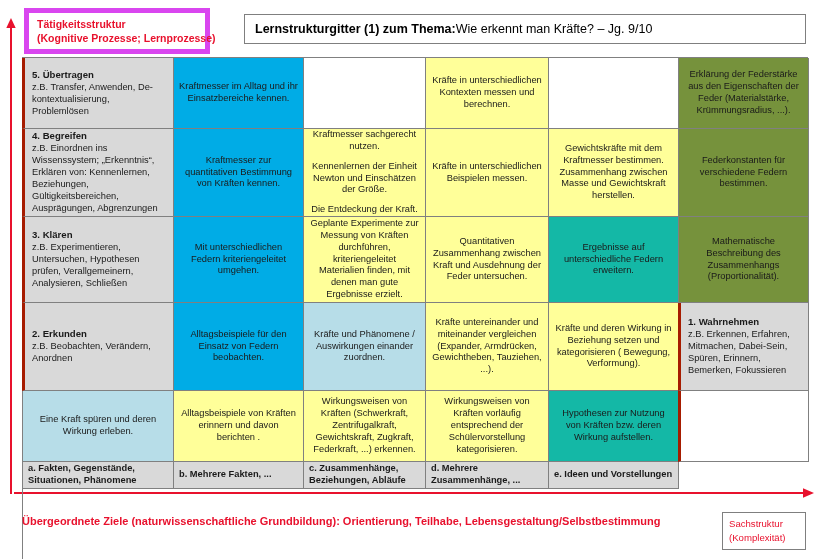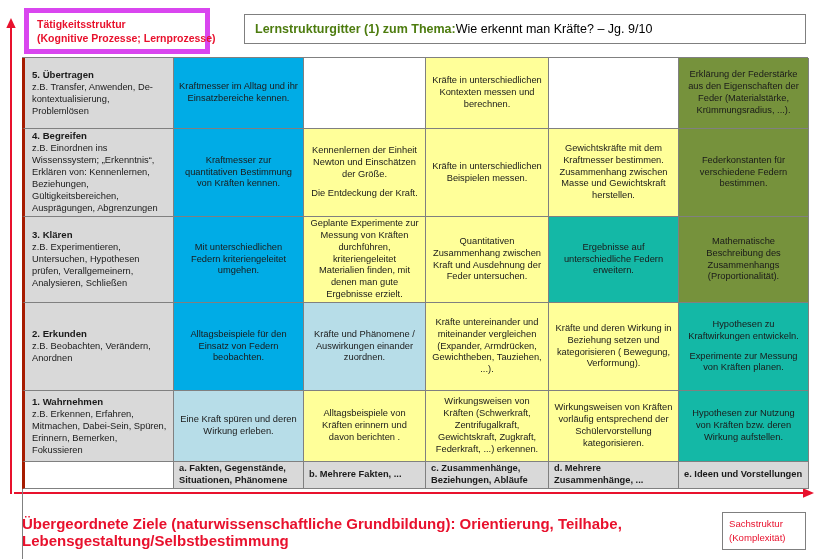--- a/index.html
+++ b/index.html
@@ -22,21 +22,21 @@
   #tatigkeit-box .l{
     color:#e8112d;font-size:10.5px;font-weight:bold;white-space:nowrap;
   }
   
   #title-box{
     position:absolute;left:244px;top:14px;width:562px;height:30px;
     border:1px solid #7f7f7f;background:#ffffff;
     display:flex;align-items:center;
     padding-left:10px;box-sizing:border-box;
   }
-  #title-box .strong{font-weight:bold;font-size:12.5px;color:#4d7c0f;}
+  #title-box .strong{font-weight:bold;font-size:12.5px;color:#000000;}
   #title-box .rest{font-size:12.5px;color:#000;}
   
   #grid{
     position:absolute;left:22px;top:57px;width:786px;height:537px;
     display:grid;
     grid-template-columns:151px 130px 122px 123px 130px 130px;
     grid-template-rows:71px 88px 86px 88px 71px 27px;
     border-top:1px solid #808080;
     border-left:1px solid #808080;
     box-sizing:border-box;
@@ -81,21 +81,21 @@
   .f-olive{background:#76923c;}
   .f-white{background:#ffffff;}
   .f-ltblue{background:#b7dde8;}
   .f-ltgreen{background:#14b8a6;}
   
   #v-arrow{position:absolute;left:4px;top:18px;width:16px;height:478px;}
   #h-arrow{position:absolute;left:14px;top:486px;width:800px;height:16px;}
   
   #footer-text{
     position:absolute;left:22px;top:515px;width:640px;
-    color:#e8112d;font-weight:bold;font-size:15px;
+    color:#e8112d;font-weight:bold;font-size:11px;
   }
   #sachstruktur-box{
     position:absolute;left:722px;top:512px;width:84px;
     border:1px solid #7f7f7f;background:#ffffff;
     padding:4px 6px;box-sizing:border-box;line-height:1.45;
   }
   #sachstruktur-box .l{color:#e8112d;font-size:9.6px;font-weight:normal;}
 </style>
 </head>
 <body>
@@ -154,20 +154,21 @@
       <div class="t">4. Begreifen</div>
       <div class="d">z.B. Einordnen ins Wissenssystem; „Erkenntnis“, Erklären von: Kennenlernen, Beziehungen, Gültigkeitsbereichen, Ausprägungen, Abgrenzungen</div>
     </div>
     <div class="cell content f-blue">
       <div class="inner">
         <p>Kraftmesser zur quantitativen Bestimmung von Kräften kennen.</p>
       </div>
     </div>
     <div class="cell content f-yellow">
       <div class="inner">
+        <p>Kraftmesser sachgerecht nutzen.</p>
         <p>Kennenlernen der Einheit Newton und Einschätzen der Größe.</p>
         <p>Die Entdeckung der Kraft.</p>
       </div>
     </div>
     <div class="cell content f-yellow">
       <div class="inner">
         <p>Kräfte in unterschiedlichen Beispielen messen.</p>
       </div>
     </div>
     <div class="cell content f-yellow">
@@ -224,26 +225,20 @@
       </div>
     </div>
     <div class="cell content f-yellow">
       <div class="inner">
         <p>Kräfte untereinander und miteinander vergleichen (Expander, Armdrücken, Gewichtheben, Tauziehen, ...).</p>
       </div>
     </div>
     <div class="cell content f-yellow">
       <div class="inner">
         <p>Kräfte und deren Wirkung in Beziehung setzen und kategorisieren ( Bewegung, Verformung).</p>
-      </div>
-    </div>
-    <div class="cell content f-ltgreen">
-      <div class="inner">
-        <p>Hypothesen zu Kraftwirkungen entwickeln.</p>
-        <p>Experimente zur Messung von Kräften planen.</p>
       </div>
     </div>
     <div class="cell rowlabel">
       <div class="t">1. Wahrnehmen</div>
       <div class="d">z.B. Erkennen, Erfahren, Mitmachen, Dabei-Sein, Spüren, Erinnern, Bemerken, Fokussieren</div>
     </div>
     <div class="cell content f-ltblue">
       <div class="inner">
         <p>Eine Kraft spüren und deren Wirkung erleben.</p>
       </div>

